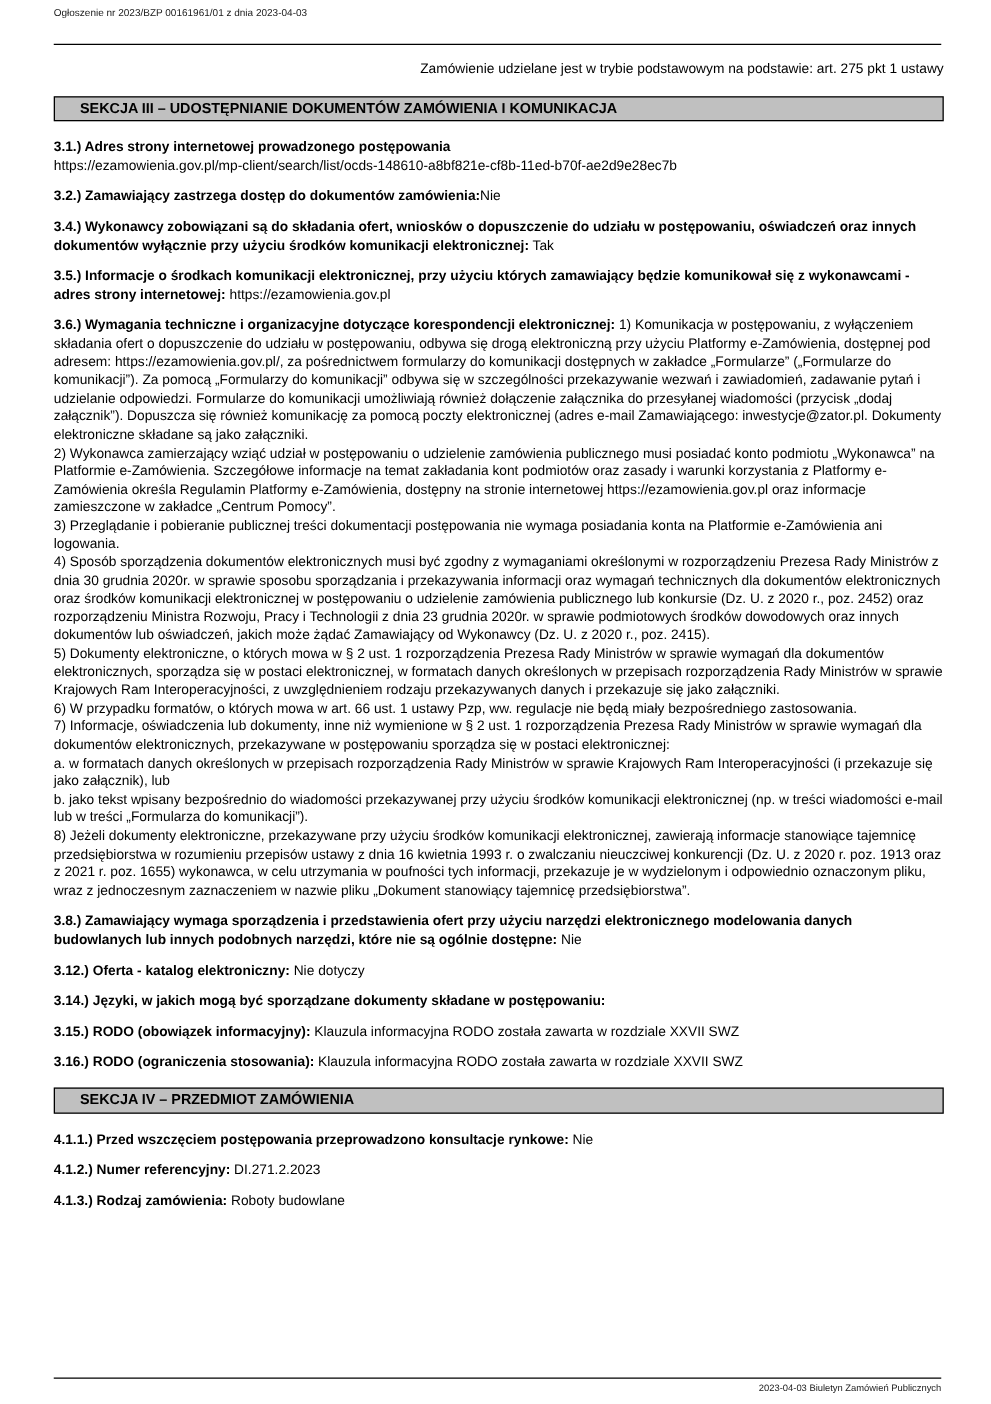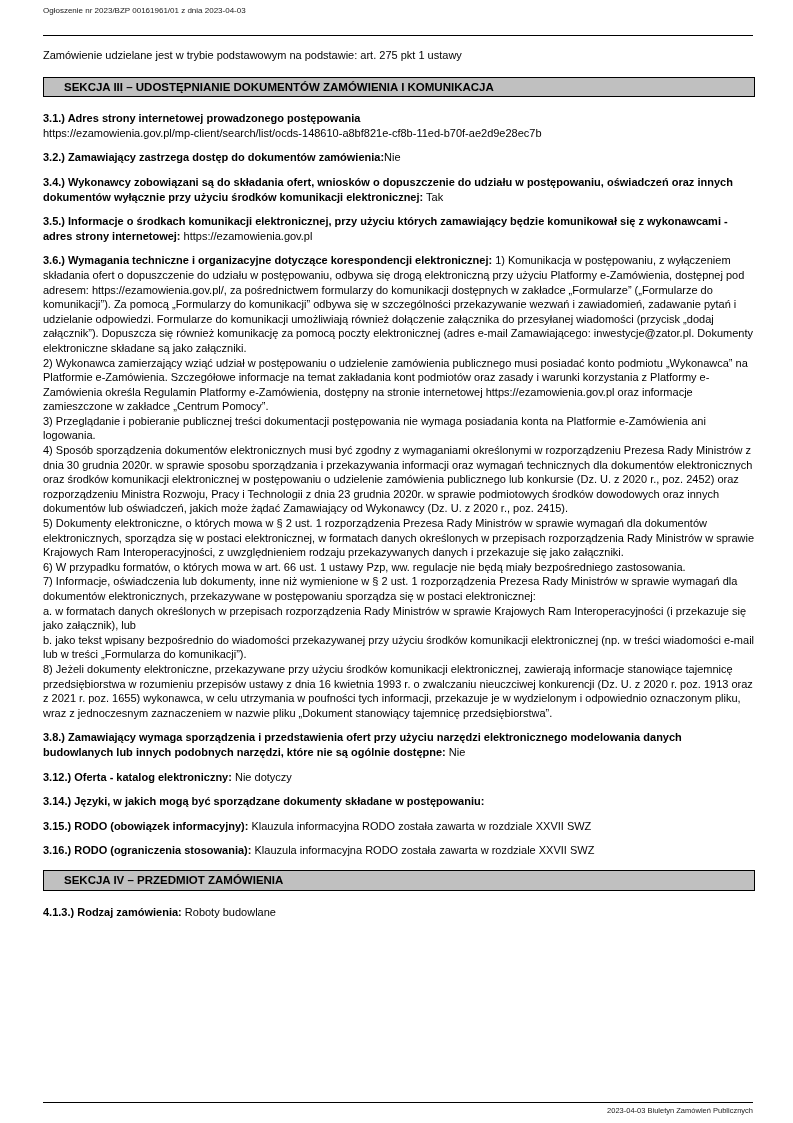--- a/index.html
+++ b/index.html
@@ -8,21 +8,21 @@
     font-family:"Liberation Sans","DejaVu Sans",sans-serif;
     color:#000;
   }
   .page{position:absolute;inset:0;overflow:hidden;}
   .pg-header{
     position:absolute;top:6px;left:43px;right:40px;
     font-size:8px;color:#1a1a1a;
     border-bottom:1px solid #000;padding-bottom:20px;
   }
   .content{position:absolute;top:48px;left:43px;right:38px;font-size:11px;line-height:14.6px;}
-  .intro{margin:0 0 14px 0;}
+  .intro{margin:0 0 14px 0;text-align:right;}
   .sec-bar{
     background:#c0c0c0;border:1px solid #000;
     font-weight:bold;font-size:11.5px;
     padding:2px 20px;margin:12px 0 14px 0;
   }
   p.item{margin:10px 0 0 0;}
   p.first{margin-top:0;}
   .b{font-weight:bold;}
   .pre{white-space:pre-wrap;}
   p.block-val{margin:0;}
@@ -75,21 +75,23 @@
 
     <p class="item"><span class="b">3.14.) Języki, w jakich mogą być sporządzane dokumenty składane w postępowaniu:</span></p>
 
     <p class="item"><span class="b">3.15.) RODO (obowiązek informacyjny):</span><span> Klauzula informacyjna RODO została zawarta w rozdziale XXVII SWZ</span></p>
 
     <p class="item"><span class="b">3.16.) RODO (ograniczenia stosowania):</span><span> Klauzula informacyjna RODO została zawarta w rozdziale XXVII SWZ</span></p>
 
     <div class="sec-bar">SEKCJA IV – PRZEDMIOT ZAMÓWIENIA</div>
 
 
+    <p class="item"><span class="b">4.1.1.) Przed wszczęciem postępowania przeprowadzono konsultacje rynkowe:</span><span> Nie</span></p>
 
+    <p class="item"><span class="b">4.1.2.) Numer referencyjny:</span><span> DI.271.2.2023</span></p>
 
     <p class="item"><span class="b">4.1.3.) Rodzaj zamówienia:</span><span> Roboty budowlane</span></p>
 
   </div>
 
   <div class="pg-footer">
     <span>2023-04-03 Biuletyn Zamówień Publicznych</span>
   </div>
 
 </div>

